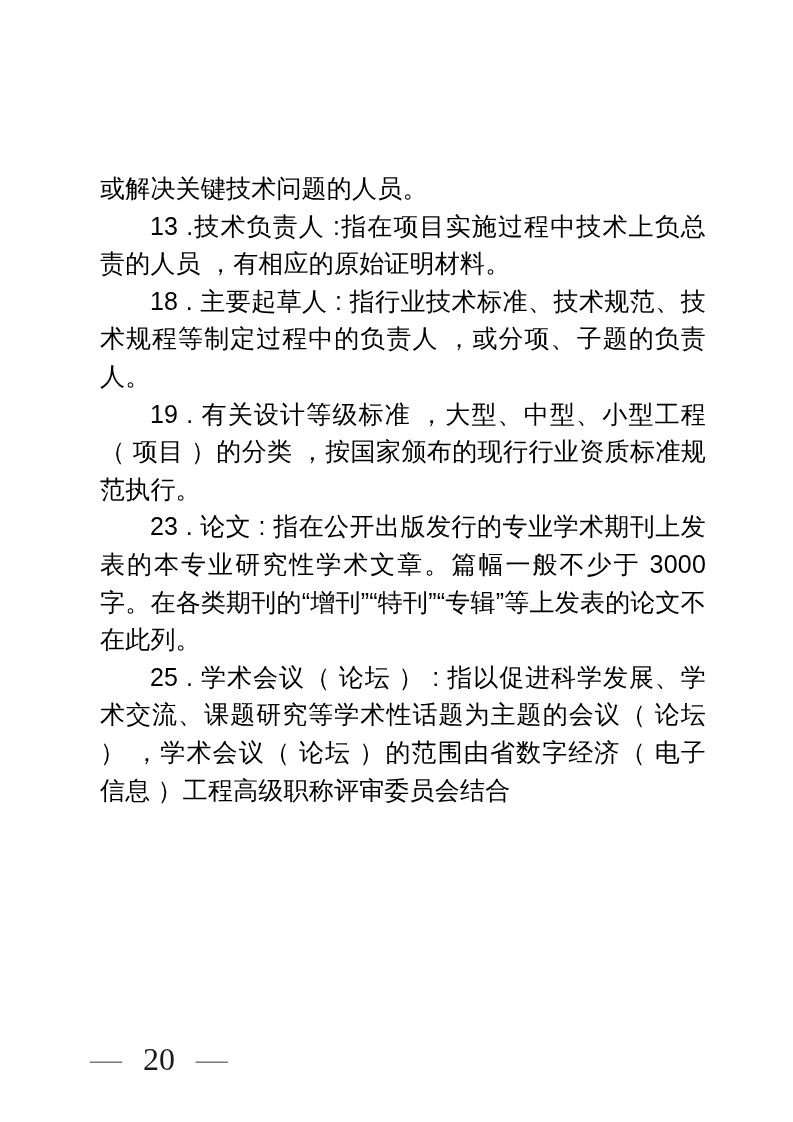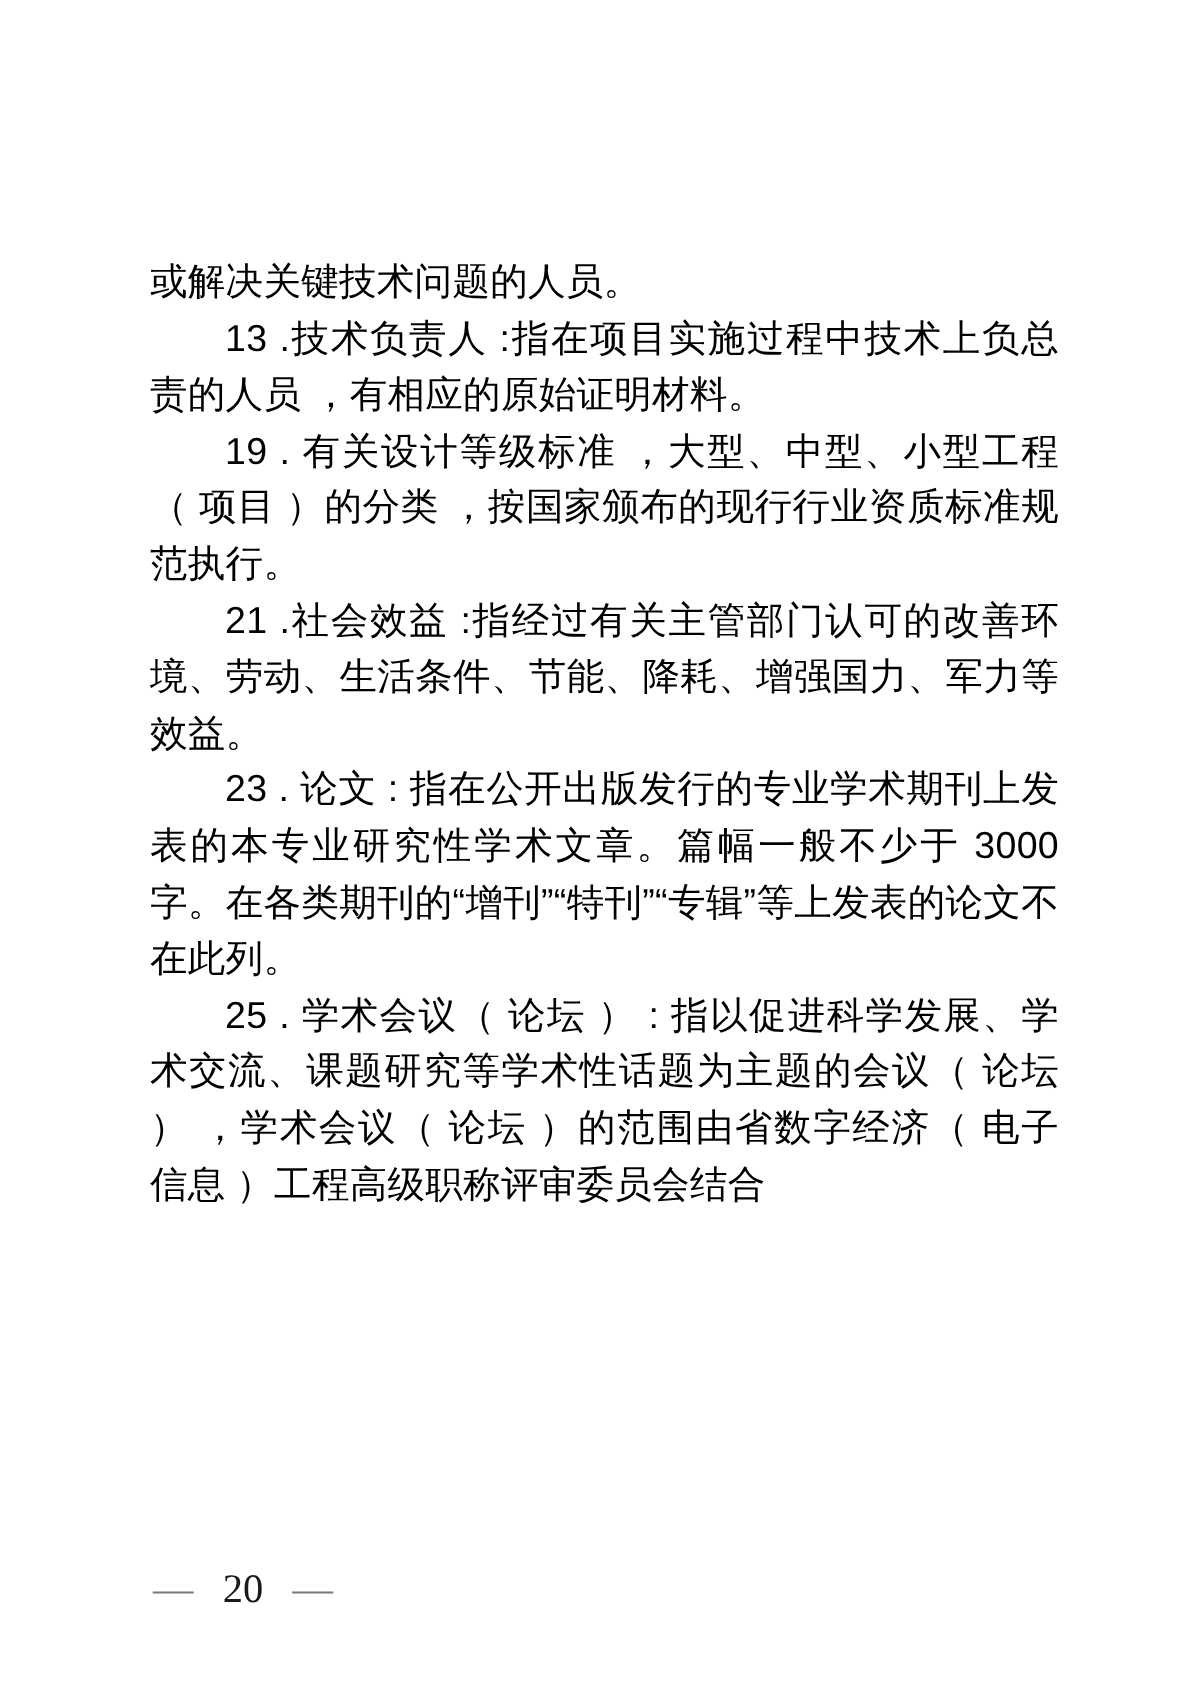--- a/index.html
+++ b/index.html
@@ -37,23 +37,23 @@
     text-indent: 2em;
     color: #000000;
     letter-spacing: 0.2px;
     word-break: break-all;
   }
   .para.continuation {
     text-indent: 0;
   }
   .footer {
     position: absolute;
-    left: 96px;
+    left: 84px;
     top: 1000px;
-    font-size: 27px;
+    font-size: 32px;
     line-height: 30px;
     white-space: nowrap;
   }
   .footer .dash {
     color: #7a7a7a;
     font-family: "Liberation Serif", serif;
     padding: 0 6px;
   }
   .footer .page-num {
     color: #1a1a1a;
@@ -62,22 +62,22 @@
   }
 </style>
 </head>
 <body>
 
 <div class="page">
 
   <div class="content">
     <p class="para continuation">或解决关键技术问题的人员。</p>
     <p class="para">13 .技术负责人 :指在项目实施过程中技术上负总责的人员 ，有相应的原始证明材料。</p>
+    <p class="para">18 . 主要起草人 : 指行业技术标准、技术规范、技术规程等制定过程中的负责人 ，或分项、子题的负责人。</p>
     <p class="para">19 . 有关设计等级标准 ，大型、中型、小型工程（ 项目 ）的分类 ，按国家颁布的现行行业资质标准规范执行。</p>
-    <p class="para">21 .社会效益 :指经过有关主管部门认可的改善环境、劳动、生活条件、节能、降耗、增强国力、军力等效益。</p>
     <p class="para">23 . 论文 : 指在公开出版发行的专业学术期刊上发表的本专业研究性学术文章。篇幅一般不少于 3000 字。在各类期刊的“增刊”“特刊”“专辑”等上发表的论文不在此列。</p>
     <p class="para">25 . 学术会议（ 论坛 ） : 指以促进科学发展、学术交流、课题研究等学术性话题为主题的会议（ 论坛 ） ，学术会议（ 论坛 ）的范围由省数字经济（ 电子信息 ）工程高级职称评审委员会结合</p>
   </div>
 
   <div class="footer">
     <span class="dash">—</span>
     <span class="page-num">20</span>
     <span class="dash">—</span>
   </div>
 

